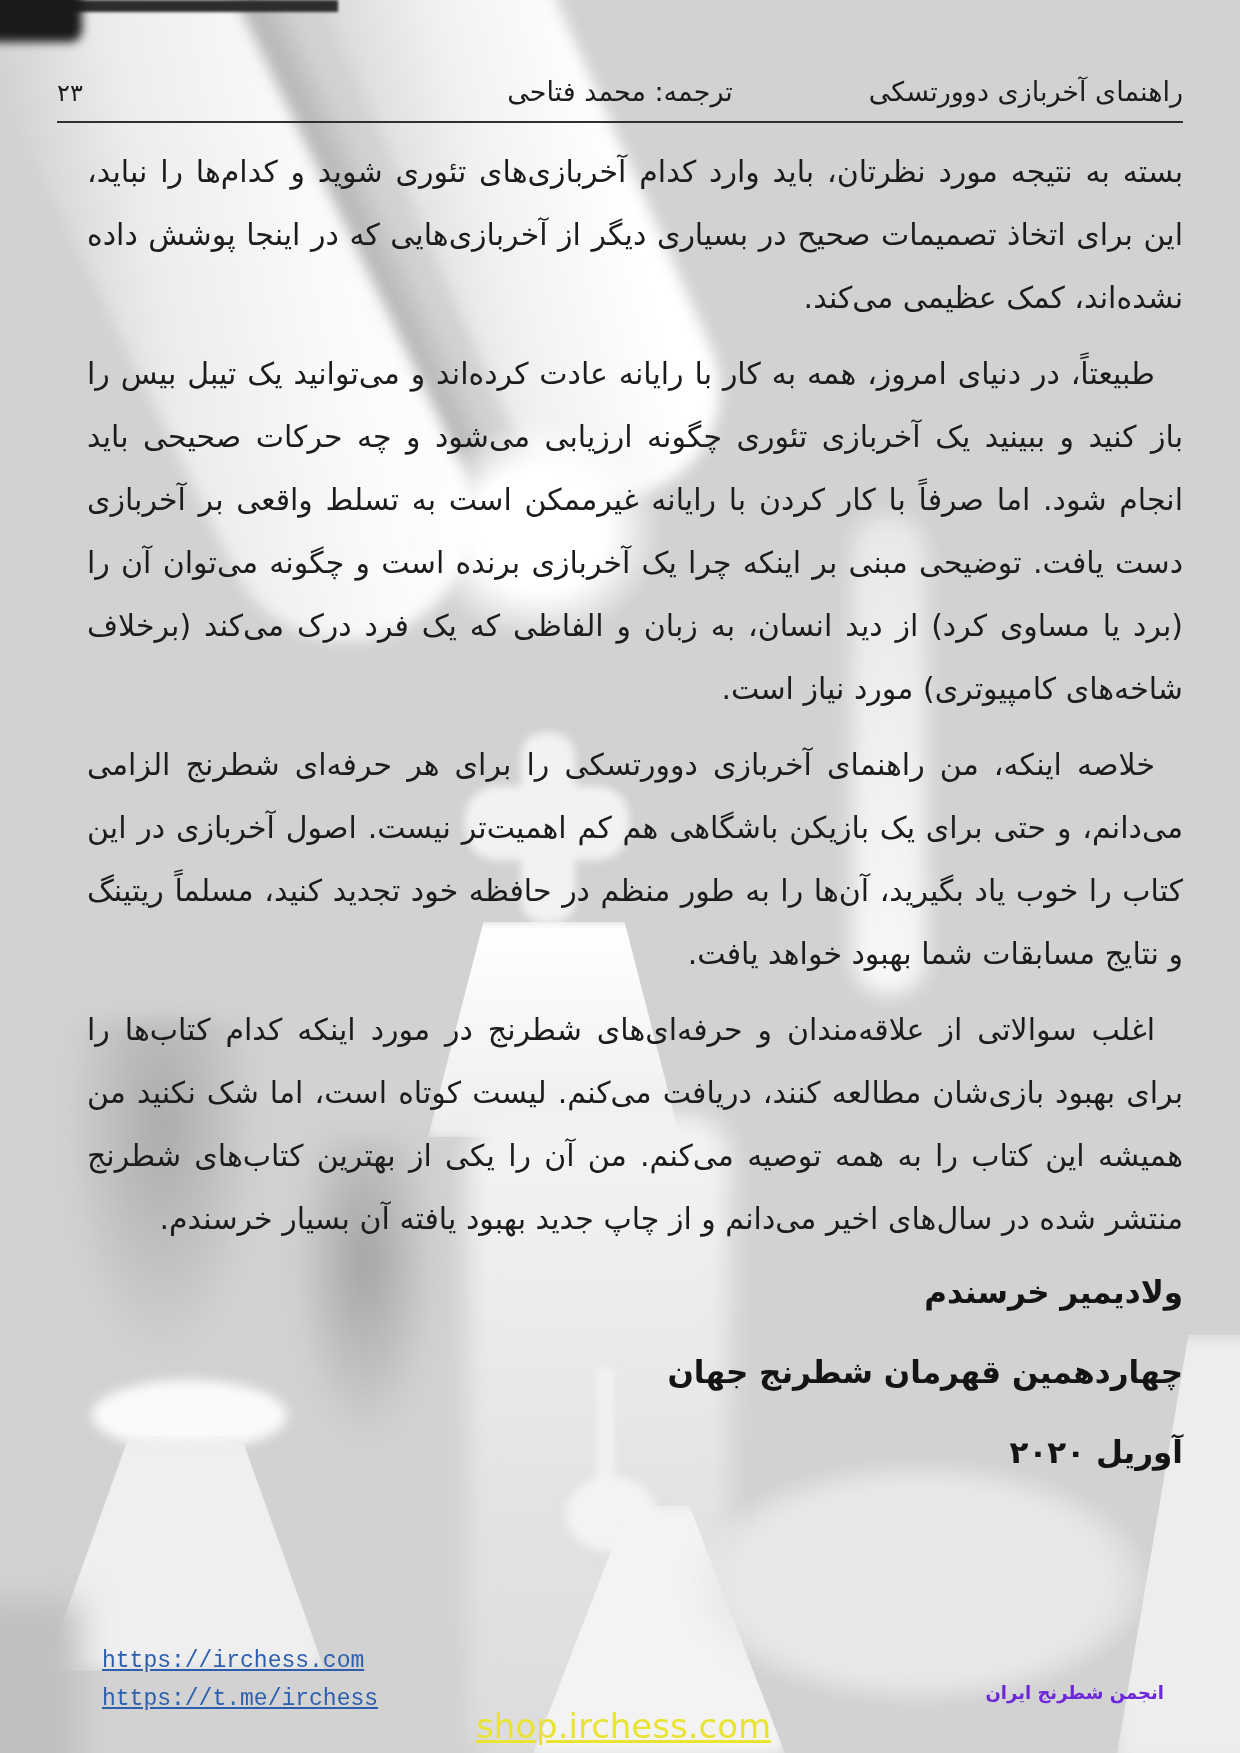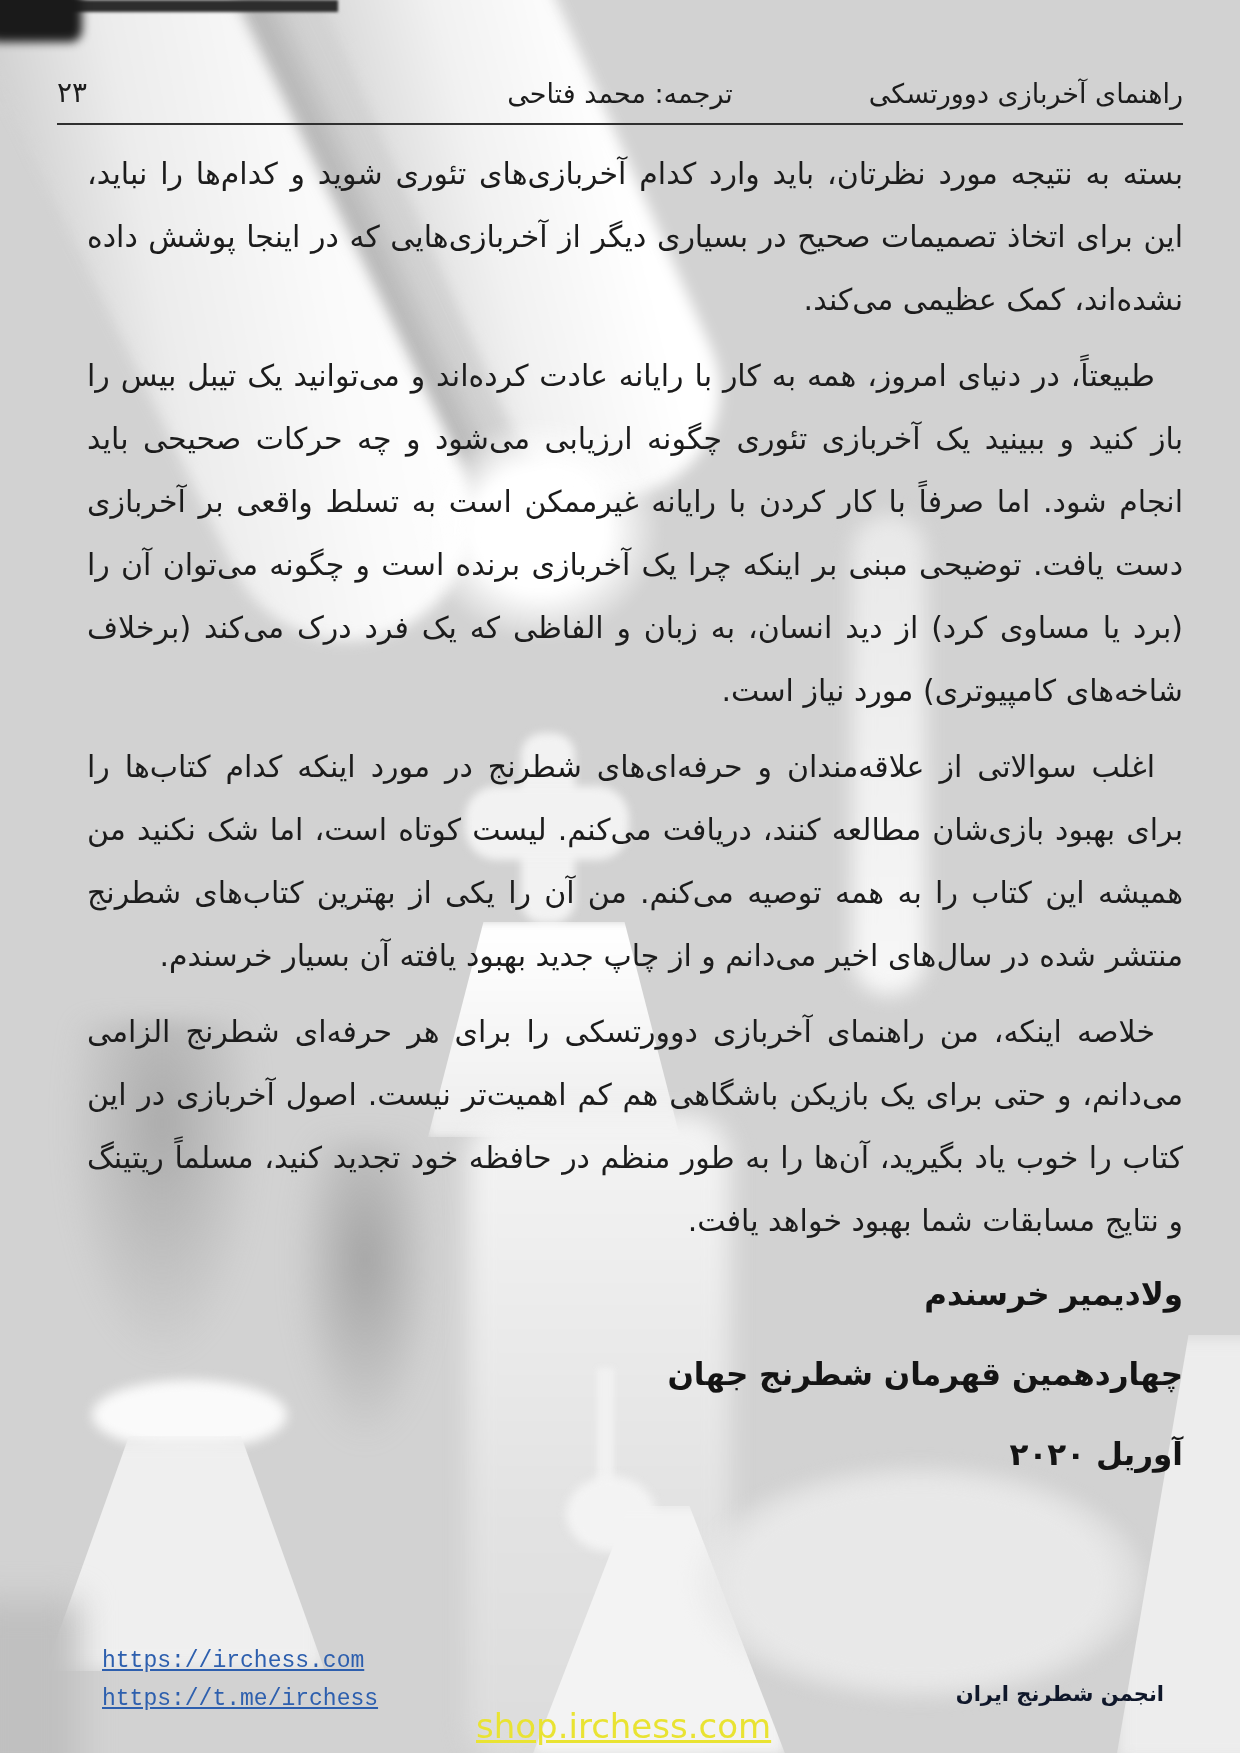--- a/index.html
+++ b/index.html
@@ -53,21 +53,21 @@
   
   .page{position:absolute;inset:0;z-index:1;padding:0 57px;box-sizing:border-box;direction:rtl;}
   .header{
     display:grid;grid-template-columns:1fr auto 1fr;align-items:end;
     padding-top:76px;padding-bottom:14px;
     border-bottom:2px solid #2f2f2f;
     font-size:27px;color:#1c1c1c;
   }
   .header .h-right{justify-self:start;}
   .header .h-center{justify-self:center;}
-  .header .h-left{justify-self:end;font-size:28px;}
+  .header .h-left{justify-self:end;font-size:24px;}
 
   .content{margin-top:17px;margin-left:30px;}
   .content p{
     margin:0 0 13px 0;
     font-size:30px;line-height:63px;color:#1c1c1c;
     text-align:justify;text-align-last:right;
   }
   .content p.indent{text-indent:28px;}
 
   .signature{margin-top:22px;text-align:right;}
@@ -75,21 +75,21 @@
 
   .footer-link{
     position:absolute;left:102px;
     font-family:Liberation Mono, monospace;
     font-size:23px;color:#2d5fae;text-decoration:underline;direction:ltr;
   }
   .link-1{top:1648px;}
   .link-2{top:1686px;}
   .org{
     position:absolute;right:76px;top:1682px;
-    font-size:21px;font-weight:bold;color:#0f172a;
+    font-size:18px;font-weight:bold;color:#6d28d9;
   }
   .shop{
     position:absolute;left:476px;top:1706px;
     font-size:34px;color:#e9e332;direction:ltr;
     font-family:"DejaVu Sans",sans-serif;
   }
 </style>
 </head>
 <body>
 
@@ -121,22 +121,22 @@
 
   <div class="header">
     <span class="h-right">راهنمای آخربازی دوورتسکی</span>
     <span class="h-center">ترجمه: محمد فتاحی</span>
     <span class="h-left">۲۳</span>
   </div>
 
   <div class="content">
     <p>بسته به نتیجه مورد نظرتان، باید وارد کدام آخربازی‌های تئوری شوید و کدام‌ها را نباید، این برای اتخاذ تصمیمات صحیح در بسیاری دیگر از آخربازی‌هایی که در اینجا پوشش داده نشده‌اند، کمک عظیمی می‌کند.</p>
     <p class="indent">طبیعتاً، در دنیای امروز، همه به کار با رایانه عادت کرده‌اند و می‌توانید یک تیبل بیس را باز کنید و ببینید یک آخربازی تئوری چگونه ارزیابی می‌شود و چه حرکات صحیحی باید انجام شود. اما صرفاً با کار کردن با رایانه غیرممکن است به تسلط واقعی بر آخربازی دست یافت. توضیحی مبنی بر اینکه چرا یک آخربازی برنده است و چگونه می‌توان آن را (برد یا مساوی کرد) از دید انسان، به زبان و الفاظی که یک فرد درک می‌کند (برخلاف شاخه‌های کامپیوتری) مورد نیاز است.</p>
+    <p class="indent">خلاصه اینکه، من راهنمای آخربازی دوورتسکی را برای هر حرفه‌ای شطرنج الزامی می‌دانم، و حتی برای یک بازیکن باشگاهی هم کم اهمیت‌تر نیست. اصول آخربازی در این کتاب را خوب یاد بگیرید، آن‌ها را به طور منظم در حافظه خود تجدید کنید، مسلماً ریتینگ و نتایج مسابقات شما بهبود خواهد یافت.</p>
     <p class="indent">اغلب سوالاتی از علاقه‌مندان و حرفه‌ای‌های شطرنج در مورد اینکه کدام کتاب‌ها را برای بهبود بازی‌شان مطالعه کنند، دریافت می‌کنم. لیست کوتاه است، اما شک نکنید من همیشه این کتاب را به همه توصیه می‌کنم. من آن را یکی از بهترین کتاب‌های شطرنج منتشر شده در سال‌های اخیر می‌دانم و از چاپ جدید بهبود یافته آن بسیار خرسندم.</p>
-    <p class="indent">خلاصه اینکه، من راهنمای آخربازی دوورتسکی را برای هر حرفه‌ای شطرنج الزامی می‌دانم، و حتی برای یک بازیکن باشگاهی هم کم اهمیت‌تر نیست. اصول آخربازی در این کتاب را خوب یاد بگیرید، آن‌ها را به طور منظم در حافظه خود تجدید کنید، مسلماً ریتینگ و نتایج مسابقات شما بهبود خواهد یافت.</p>
   </div>
 
   <div class="signature">
     <p>ولادیمیر خرسندم</p>
     <p>چهاردهمین قهرمان شطرنج جهان</p>
     <p>آوریل ۲۰۲۰</p>
   </div>
 
 </div>
 

